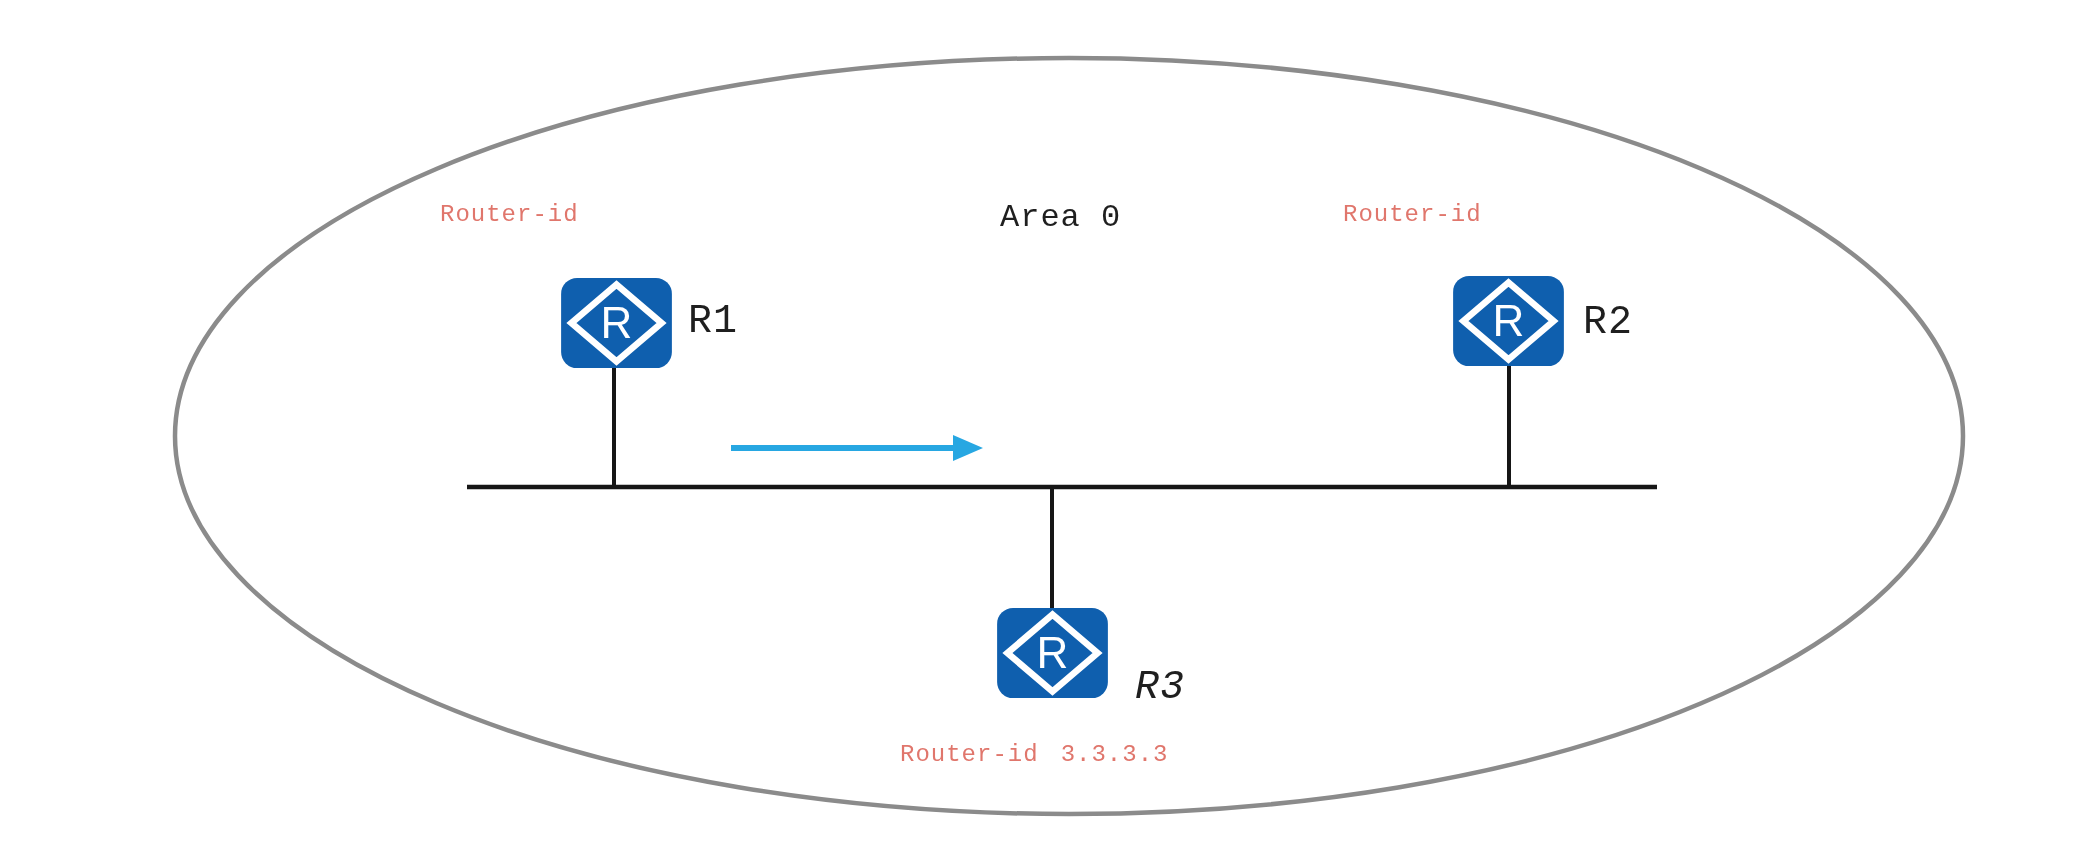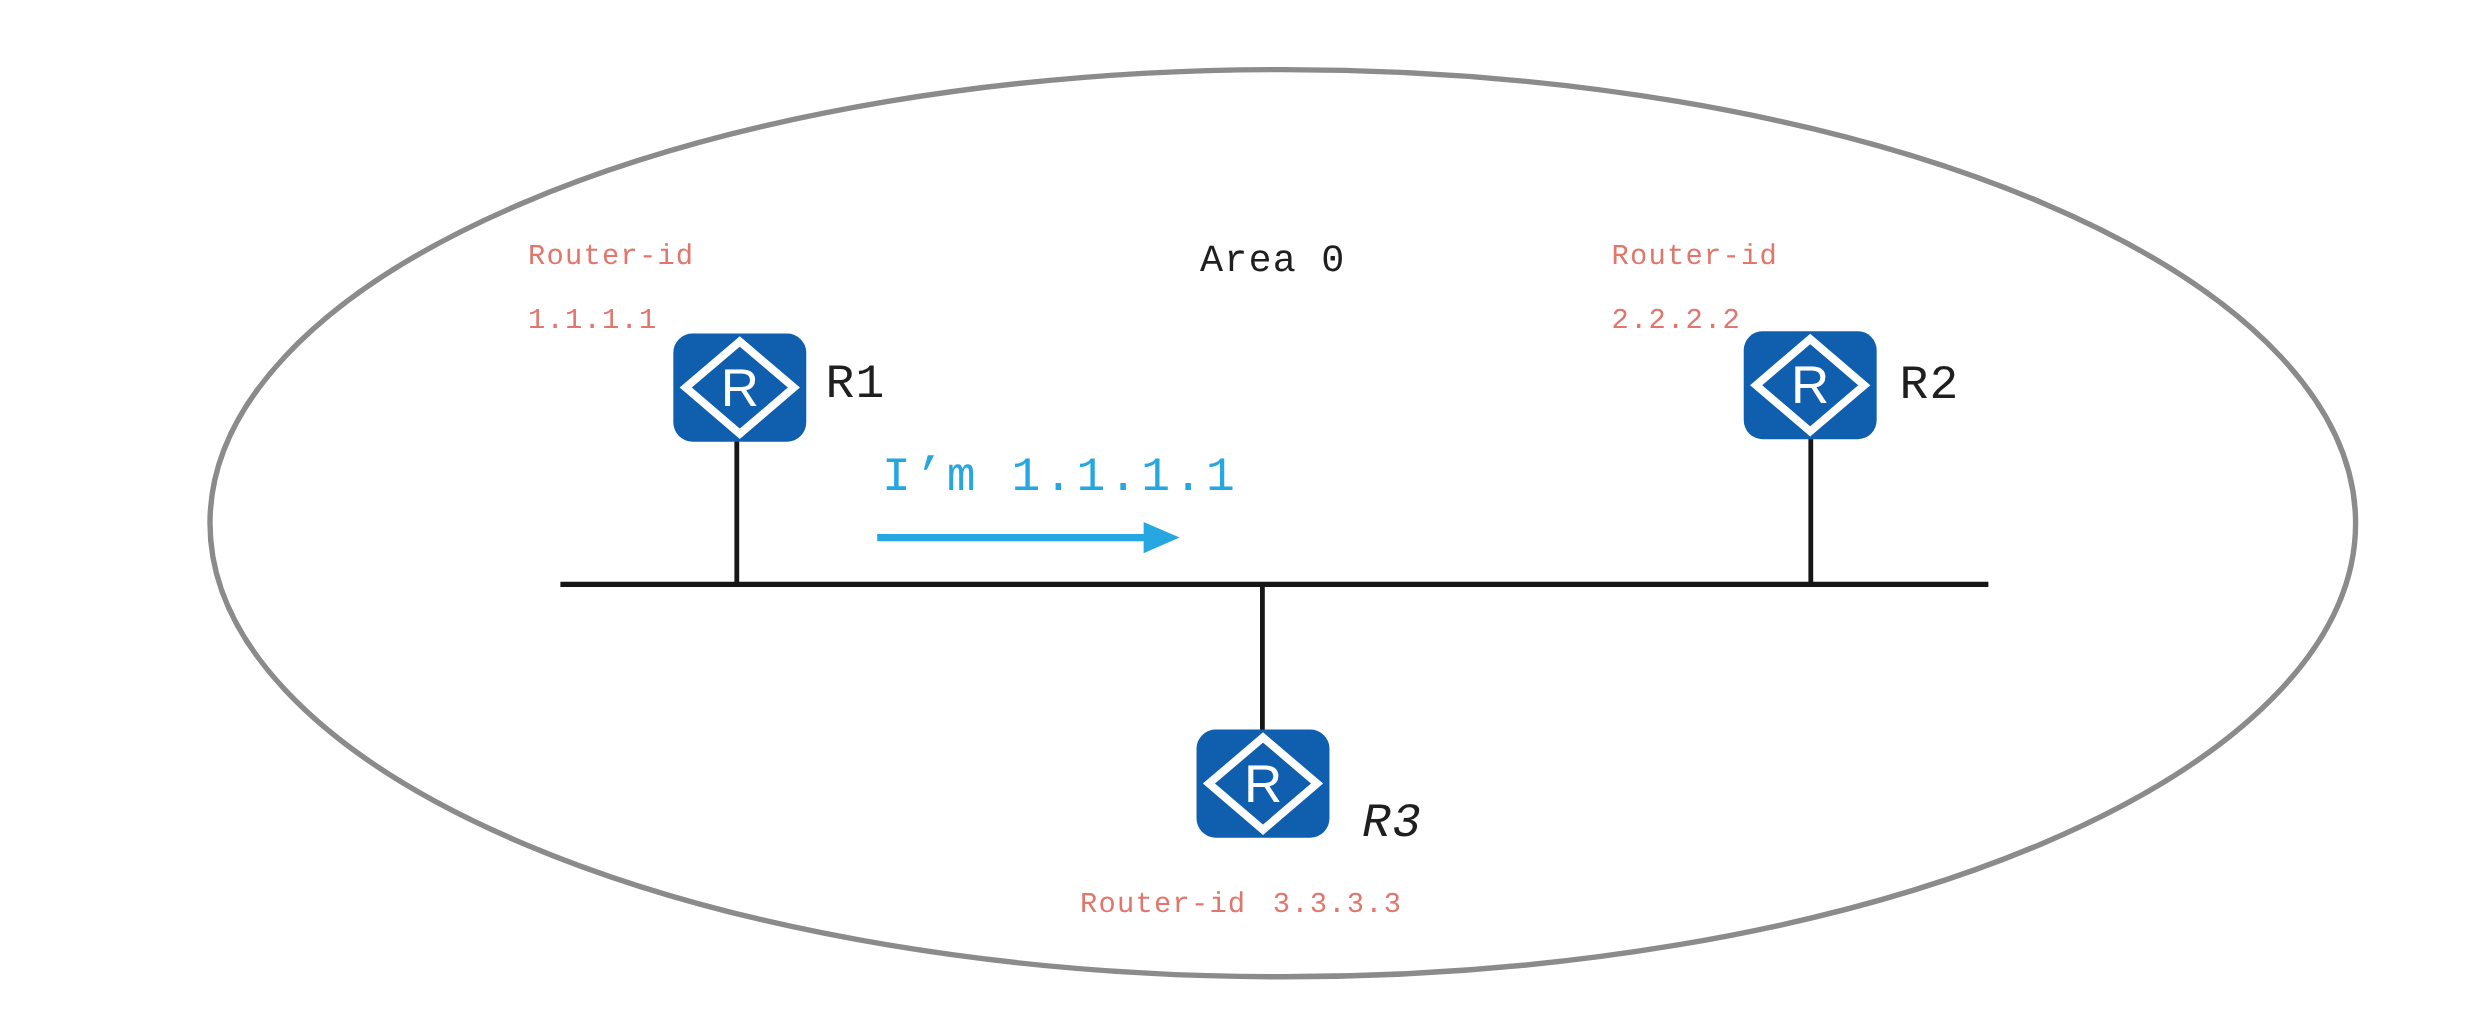--- a/index.html
+++ b/index.html
@@ -80,45 +80,42 @@
     <g>
       <line class="arrow-shaft" x1="731" y1="448" x2="955" y2="448"></line>
       <polygon class="arrow-head" points="953,435 983,448 953,461"></polygon>
     </g>
   </svg>
 
   <div class="txt area-label">Area 0</div>
 
   <div class="txt rid rid-r1">
     <div>Router-id</div>
-    <div>1.1.1.1</div>
   </div>
   <div class="router-icon icon-r1">
     <svg class="ricon" viewBox="0 0 120 98" xmlns="http://www.w3.org/2000/svg">
       <rect class="ricon-bg" x="1" y="1" width="118" height="96" rx="17"></rect>
       <polygon class="ricon-diamond" points="12,49 60,8 108,49 60,90"></polygon>
       <text class="ricon-r" x="60" y="65" text-anchor="middle">R</text>
     </svg>
   </div>
   <div class="txt rname name-r1">R1</div>
 
   <div class="txt rid rid-r2">
     <div>Router-id</div>
-    <div>2.2.2.2</div>
   </div>
   <div class="router-icon icon-r2">
     <svg class="ricon" viewBox="0 0 120 98" xmlns="http://www.w3.org/2000/svg">
       <rect class="ricon-bg" x="1" y="1" width="118" height="96" rx="17"></rect>
       <polygon class="ricon-diamond" points="12,49 60,8 108,49 60,90"></polygon>
       <text class="ricon-r" x="60" y="65" text-anchor="middle">R</text>
     </svg>
   </div>
   <div class="txt rname name-r2">R2</div>
 
-  <div class="txt announce">I’m 1.1.1.1</div>
 
   <div class="router-icon icon-r3">
     <svg class="ricon" viewBox="0 0 120 98" xmlns="http://www.w3.org/2000/svg">
       <rect class="ricon-bg" x="1" y="1" width="118" height="96" rx="17"></rect>
       <polygon class="ricon-diamond" points="12,49 60,8 108,49 60,90"></polygon>
       <text class="ricon-r" x="60" y="65" text-anchor="middle">R</text>
     </svg>
   </div>
   <div class="txt rname name-r3">R3</div>
   <div class="txt rid rid-r3">

